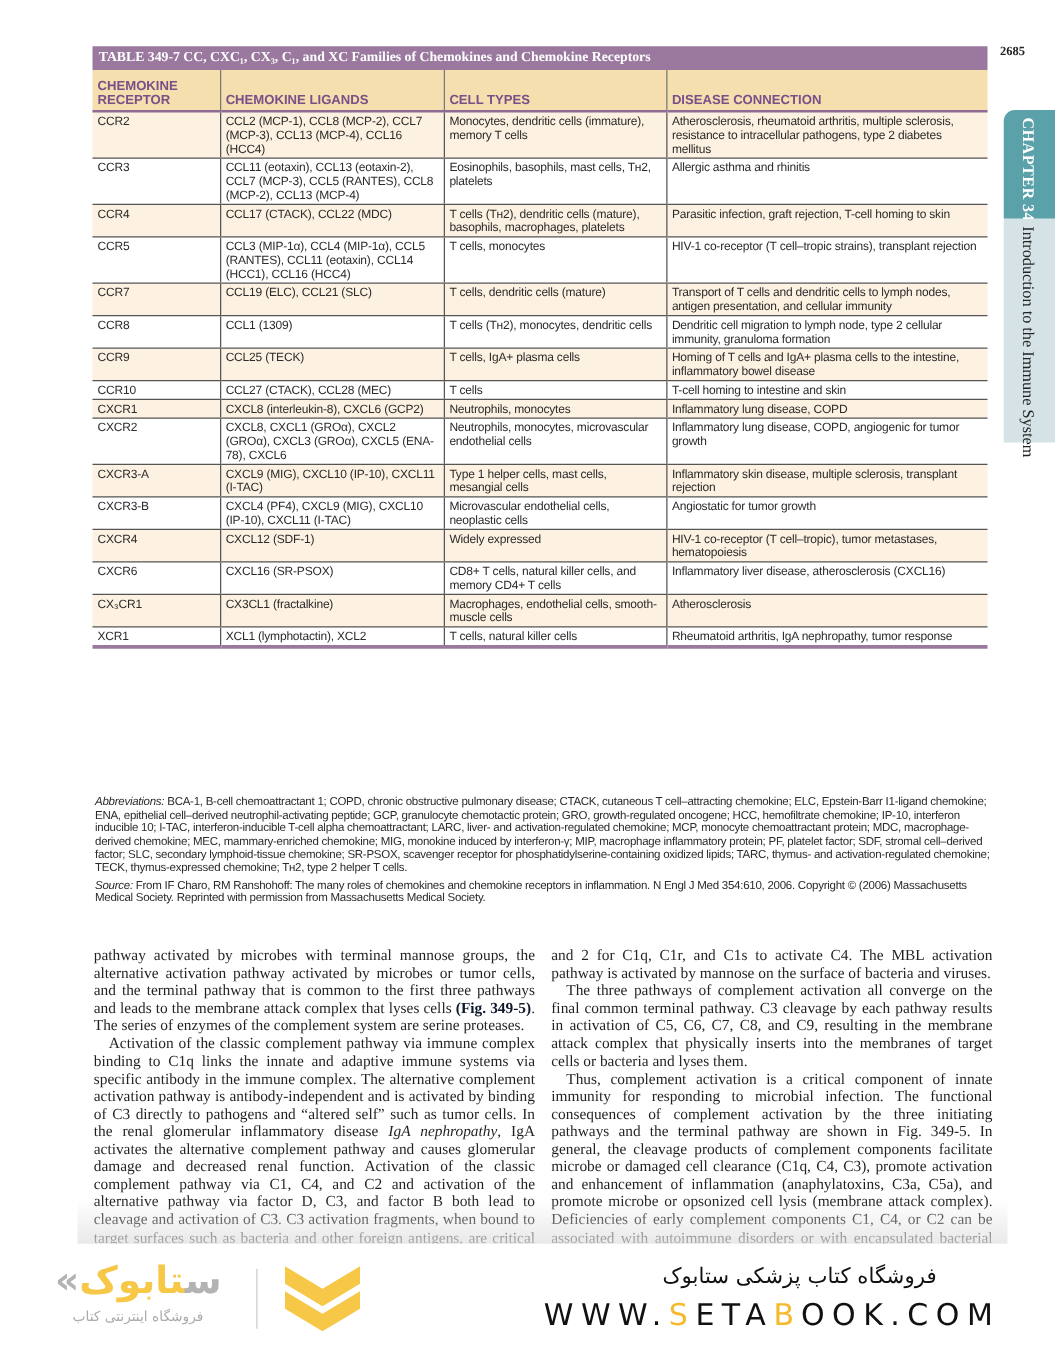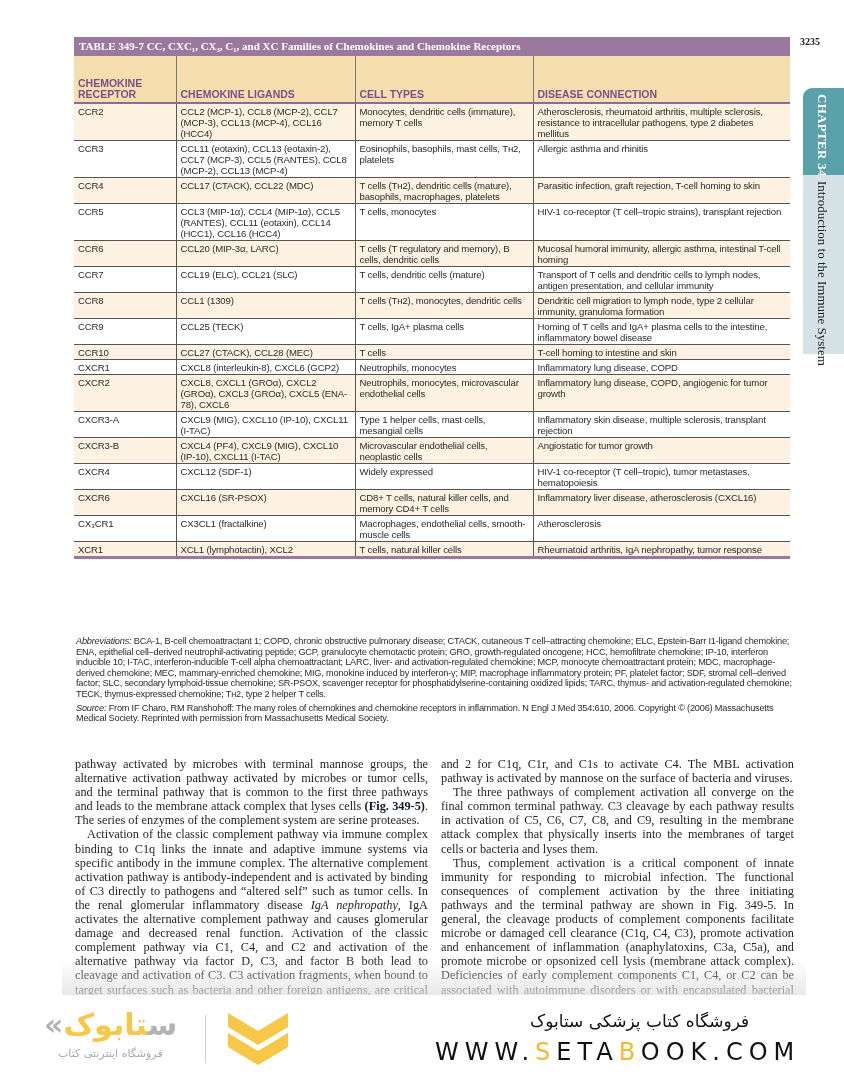--- a/index.html
+++ b/index.html
@@ -9,21 +9,21 @@
   .chapter-tab .top { position:absolute; left:0; top:0; width:41px; height:87px; background:#5aa1aa; border-top-left-radius:9px; }
   .chapter-tab .bottom { position:absolute; left:0; top:87px; width:41px; height:179px; background:#d6e3e6; }
   .chapter-tab .vt { position:absolute; writing-mode:vertical-rl; font-family:"Liberation Serif", serif; white-space:nowrap; }
   .chapter-tab .top .vt { left:11px; top:6px; font-size:13px; color:#fff; font-weight:bold; letter-spacing:0.3px; }
   .chapter-tab .bottom .vt { left:11px; top:6px; font-size:13px; color:#222; }
 
   .table-wrap { position:absolute; left:74px; top:37px; width:716px; }
   .table-title { background:#9b799f; color:#fff; font-family:"Liberation Serif", serif; font-weight:bold; font-size:11px; height:19px; line-height:19px; padding-left:5px; white-space:nowrap; overflow:hidden; }
   table { border-collapse:collapse; width:716px; table-layout:fixed; font-family:"Liberation Sans", sans-serif; font-stretch:condensed; }
   col.c1 { width:102px; } col.c2 { width:179px; } col.c3 { width:178px; } col.c4 { width:257px; }
-  thead th { background:#f5dfae; color:#7b4f87; font-size:10.5px; font-weight:bold; text-align:left; vertical-align:bottom; padding:16px 4px 2px 4px; line-height:11px; height:28px; border-bottom:2px solid #8e6a95; border-left:1px solid #777; }
+  thead th { background:#f5dfae; color:#7b4f87; font-size:10.5px; font-weight:bold; text-align:left; vertical-align:bottom; padding:2px 4px 2px 4px; line-height:11px; height:28px; border-bottom:2px solid #8e6a95; border-left:1px solid #777; }
   thead th:first-child { border-left:none; }
   tbody td { font-size:9.6px; line-height:11px; color:#2b2b2b; vertical-align:top; padding:2px 4px 1px 4px; border-left:1px solid #555; border-bottom:1px solid #555; letter-spacing:-0.15px; }
   tbody td:first-child { border-left:none; }
   tbody tr:nth-child(odd) td { background:#fdf1e1; }
   tbody tr:nth-child(even) td { background:#ffffff; }
   tbody tr:last-child td { border-bottom:3px solid #9b799f; }
   .notes { position:absolute; left:76px; top:636px; width:716px; font-size:9.2px; line-height:10.6px; color:#2b2b2b; letter-spacing:-0.2px; }
   .notes p { margin:0 0 3px 0; }
   .notes em { font-style:italic; }
 
@@ -42,21 +42,21 @@
   .logo .sub { position:absolute; left:14px; top:40px; font-size:11px; color:#aaa; font-family:"DejaVu Sans", sans-serif; direction:rtl; }
   .logo-div { position:absolute; left:205px; top:20px; width:1px; height:48px; background:#ccc; }
   .chev { position:absolute; left:228px; top:18px; width:60px; height:55px; }
   .fa-title { position:absolute; left:530px; top:16px; font-family:"DejaVu Sans", sans-serif; font-size:17px; color:#111; direction:rtl; }
   .site { position:absolute; left:435px; top:43px; font-family:"DejaVu Sans", sans-serif; font-size:24px; letter-spacing:6px; color:#111; }
   .site .y { color:#f6b92c; }
 </style>
 </head>
 <body>
 
-<div class="page-num">3235</div>
+<div class="page-num">2685</div>
 
 <div class="chapter-tab">
   <div class="top">
     <span class="vt">CHAPTER 349</span>
   </div>
   <div class="bottom">
     <span class="vt">Introduction to the Immune System</span>
   </div>
 </div>
 
@@ -96,26 +96,20 @@
           <td>T cells (Tʜ2), dendritic cells (mature), basophils, macrophages, platelets</td>
           <td>Parasitic infection, graft rejection, T-cell homing to skin</td>
         </tr>
         <tr>
           <td>CCR5</td>
           <td>CCL3 (MIP-1α), CCL4 (MIP-1α), CCL5 (RANTES), CCL11 (eotaxin), CCL14 (HCC1), CCL16 (HCC4)</td>
           <td>T cells, monocytes</td>
           <td>HIV-1 co-receptor (T cell–tropic strains), transplant rejection</td>
         </tr>
         <tr>
-          <td>CCR6</td>
-          <td>CCL20 (MIP-3α, LARC)</td>
-          <td>T cells (T regulatory and memory), B cells, dendritic cells</td>
-          <td>Mucosal humoral immunity, allergic asthma, intestinal T-cell homing</td>
-        </tr>
-        <tr>
           <td>CCR7</td>
           <td>CCL19 (ELC), CCL21 (SLC)</td>
           <td>T cells, dendritic cells (mature)</td>
           <td>Transport of T cells and dendritic cells to lymph nodes, antigen presentation, and cellular immunity</td>
         </tr>
         <tr>
           <td>CCR8</td>
           <td>CCL1 (1309)</td>
           <td>T cells (Tʜ2), monocytes, dendritic cells</td>
           <td>Dendritic cell migration to lymph node, type 2 cellular immunity, granuloma formation</td>

